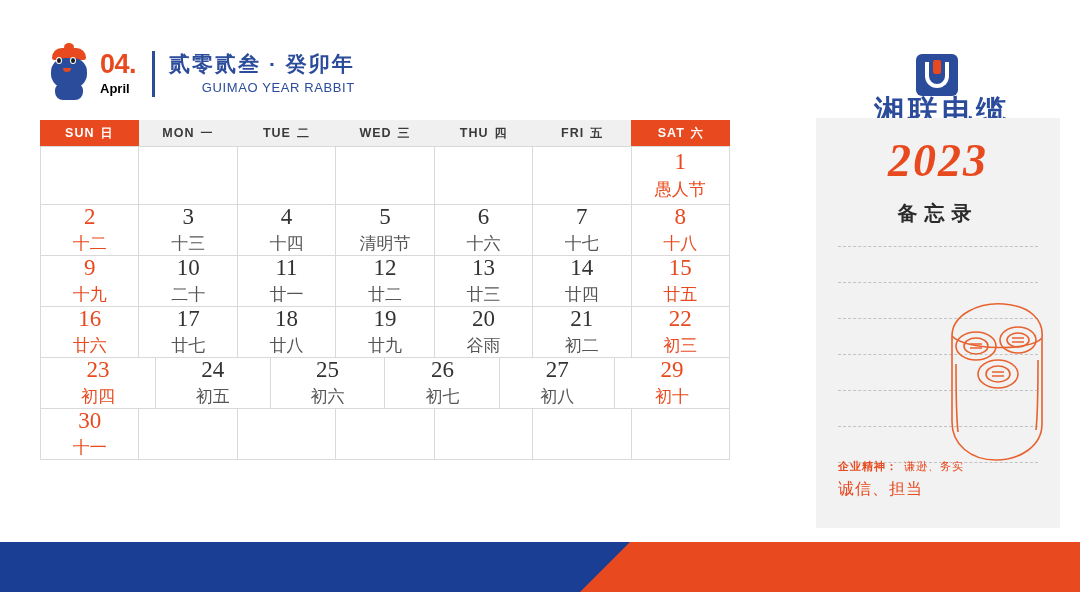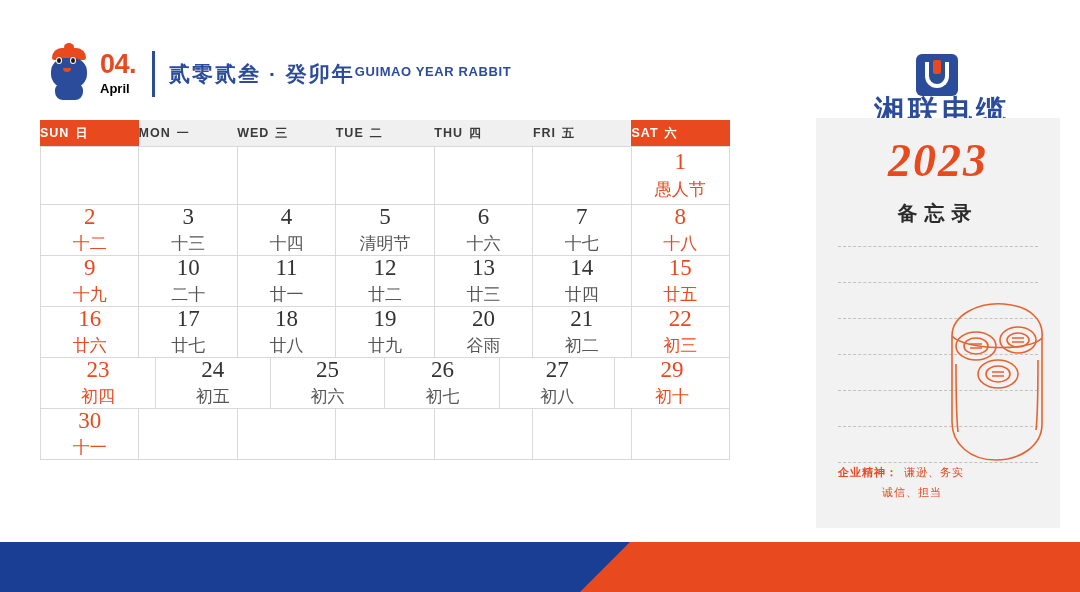--- a/index.html
+++ b/index.html
@@ -25,37 +25,37 @@
   .mascot .mouth{position:absolute;left:15px;top:20px;width:8px;height:4px;background:#e8491e;border-radius:0 0 6px 6px;}
   .mascot .body{position:absolute;left:7px;top:36px;width:28px;height:16px;background:#2b4b9b;border-radius:6px 6px 8px 8px;}
 
   .monthblock{display:flex;flex-direction:column;justify-content:center;margin-right:16px;}
   .month-num{color:#e8491e;font-size:27px;font-weight:bold;line-height:1;letter-spacing:-0.5px;}
   .month-num .dot{color:#e8491e;}
   .month-en{color:#000000;font-size:13px;font-weight:bold;line-height:1.2;margin-top:3px;}
 
   .vline{width:3px;height:46px;background:#2b4b9b;margin-right:14px;}
 
-  .titles{display:flex;flex-direction:row;justify-content:center;text-align:right;}
+  .titles{display:flex;flex-direction:column;justify-content:center;text-align:right;}
   .title-cn{color:#2b4b9b;font-size:21px;font-weight:bold;letter-spacing:2px;line-height:1.25;}
-  .title-en{color:#2b4b9b;font-size:13px;font-weight:bold;letter-spacing:0.6px;line-height:1.4;margin-top:2px;}
+  .title-en{color:#2b4b9b;font-size:13px;font-weight:normal;letter-spacing:0.6px;line-height:1.4;margin-top:2px;}
 
   
   .brand{position:absolute;right:70px;top:54px;display:flex;align-items:center;flex-direction:column;}
   .brand-mark{width:42px;height:42px;background:#2b4b9b;border-radius:6px;position:relative;margin-right:10px;transform:rotate(0deg);}
   .brand-mark:before{content:"";position:absolute;left:9px;top:8px;width:24px;height:26px;border-left:4px solid #fff;border-right:4px solid #fff;border-bottom:4px solid #fff;border-radius:0 0 12px 12px;box-sizing:border-box;}
   .brand-mark:after{content:"";position:absolute;left:17px;top:6px;width:8px;height:14px;background:#e8491e;border-radius:2px;}
   .brand-text{display:flex;flex-direction:column;}
   .brand-name{color:#2b4b9b;font-size:30px;font-weight:bold;letter-spacing:4px;line-height:1;}
   .brand-sub{color:#e8491e;font-size:9px;letter-spacing:1px;margin-top:5px;text-align:right;}
 
   
   .calendar{position:absolute;left:40px;top:120px;width:690px;}
   .weekrow{display:flex;height:26px;}
-  .wd{flex:1;display:flex;align-items:center;justify-content:flex-start;color:#ffffff;font-size:12.5px;font-weight:bold;letter-spacing:1px;background:#e8e8e8;}
+  .wd{flex:1;display:flex;align-items:center;justify-content:center;color:#ffffff;font-size:12.5px;font-weight:bold;letter-spacing:1px;background:#e8e8e8;}
   .wd .cn{margin-left:6px;font-size:12px;}
   .wd.sun,.wd.sat{background:#e8491e;}
   .wd.mid{background:#f0f0f0;color:#3a3a3a;}
 
   .grid{border-left:1px solid #d9d9d9;border-top:1px solid #d9d9d9;}
   .row{display:flex;}
   .cell{flex:1;border-right:1px solid #d9d9d9;border-bottom:1px solid #d9d9d9;height:51px;display:flex;flex-direction:column;align-items:center;justify-content:center;box-sizing:border-box;}
   .row.first .cell{height:58px;}
   .cell .num{font-size:23px;color:#333333;line-height:1.05;font-family:"Liberation Serif", serif;}
   .cell .lunar{font-size:17px;color:#555555;margin-top:3px;}
@@ -65,21 +65,21 @@
   
   .memo{position:absolute;left:816px;top:118px;width:244px;height:410px;background:#f2f2f2;overflow:hidden;}
   .memo-year{position:absolute;left:0;right:0;top:16px;text-align:center;color:#e8491e;font-size:46px;font-weight:bold;font-style:italic;letter-spacing:2px;font-family:"Liberation Serif", serif;}
   .memo-title{position:absolute;left:0;right:0;top:82px;text-align:center;color:#2b2b2b;font-size:20px;font-weight:bold;letter-spacing:7px;}
   .lines{position:absolute;left:22px;top:128px;width:200px;}
   .lines div{height:1px;border-top:1px dashed #c2c2c2;margin-bottom:34px;}
   .cable{position:absolute;right:6px;bottom:58px;width:120px;height:196px;}
   .memo-foot{position:absolute;left:22px;bottom:28px;}
   .memo-foot .lbl{color:#e8491e;font-size:11px;font-weight:bold;letter-spacing:1px;}
   .memo-foot .v1{color:#e8491e;font-size:11px;margin-left:6px;letter-spacing:1px;}
-  .memo-foot .v2{color:#e8491e;font-size:11px;letter-spacing:1px;margin-left:44px;margin-top:5px;}
+  .memo-foot .v2{color:#e8491e;font-size:16px;letter-spacing:1px;margin-top:5px;}
   .memo-foot .r1{display:flex;align-items:center;}
 
   
   .bar-blue{position:absolute;left:0;bottom:0;width:580px;height:50px;background:#1b3e95;}
   .bar-blue:after{content:"";position:absolute;right:-50px;top:0;width:0;height:0;border-left:50px solid #1b3e95;border-bottom:50px solid transparent;}
   .bar-red{position:absolute;right:0;bottom:0;width:540px;height:50px;background:#e8491e;}
 </style>
 </head>
 <body>
 
@@ -117,26 +117,26 @@
     <div class="weekrow" id="weekrow">
         <div class="wd sun">
           <span>SUN</span>
           <span class="cn">日</span>
         </div>
         <div class="wd mid">
           <span>MON</span>
           <span class="cn">一</span>
         </div>
         <div class="wd mid">
+          <span>TUE</span>
+          <span class="cn">二</span>
+        </div>
+        <div class="wd mid">
           <span>WED</span>
           <span class="cn">三</span>
-        </div>
-        <div class="wd mid">
-          <span>TUE</span>
-          <span class="cn">二</span>
         </div>
         <div class="wd mid">
           <span>THU</span>
           <span class="cn">四</span>
         </div>
         <div class="wd mid">
           <span>FRI</span>
           <span class="cn">五</span>
         </div>
         <div class="wd sat">

